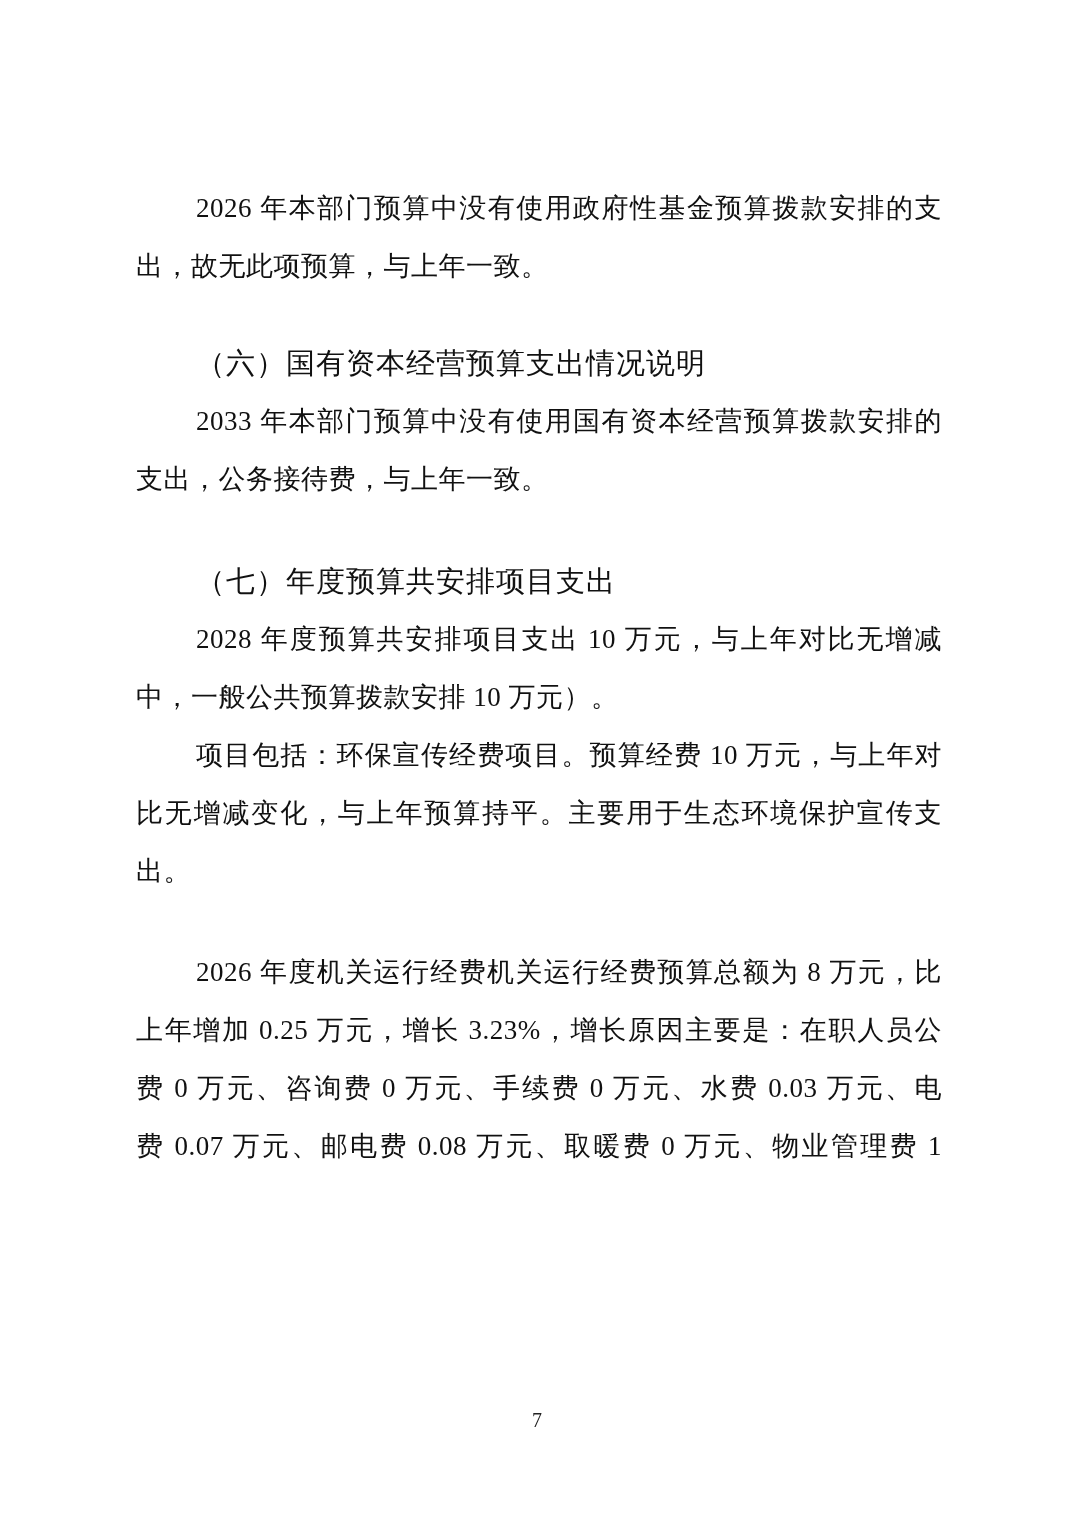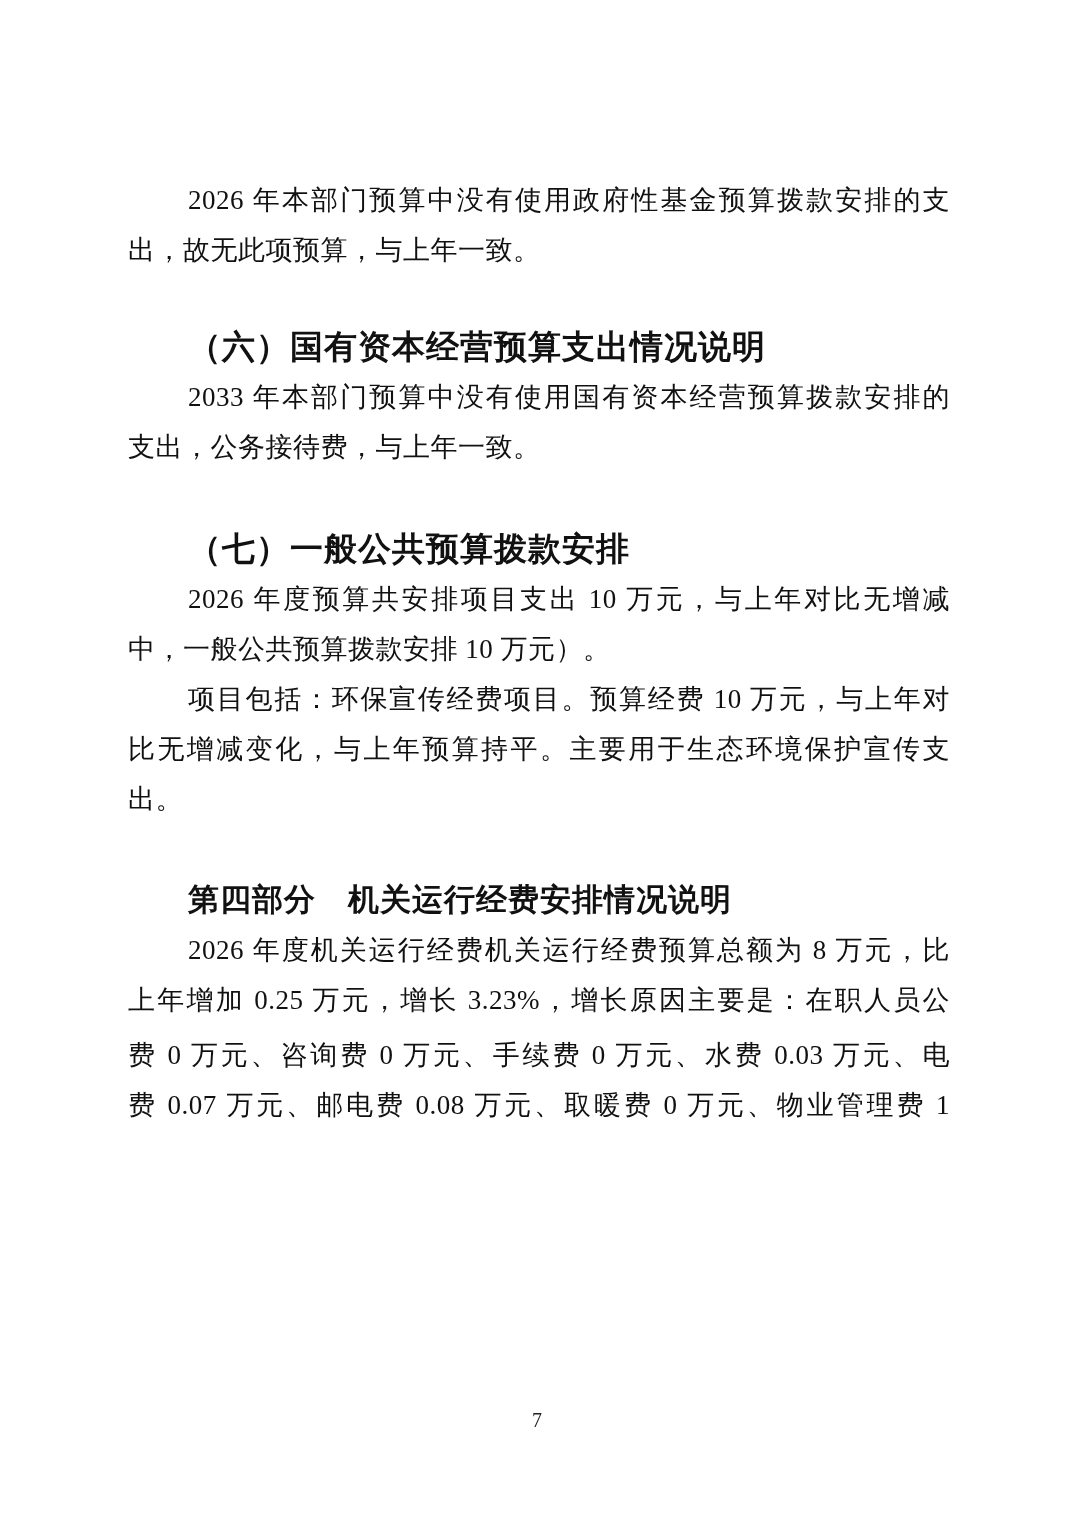--- a/index.html
+++ b/index.html
@@ -22,35 +22,35 @@
   }
   .content {
     padding-top: 175px;
     margin-left: 128px;
     width: 822px;
   }
   .line {
     height: 50px;
     line-height: 50px;
     font-size: 27px;
-    margin: 0;
+    margin: 8px;
     white-space: nowrap;
     letter-spacing: 0.5px;
   }
   
   .full {
     text-align: justify;
     text-align-last: justify;
   }
   .indent {
     padding-left: 60px;
   }
   .h-sub {
-    font-weight: bold;
-    font-size: 33px;
+    font-weight: normal;
+    font-size: 29px;
     padding-left: 60px;
     letter-spacing: 1px;
   }
   .h-part {
     font-weight: bold;
     font-size: 31px;
     padding-left: 60px;
     font-family: "Liberation Sans", "DejaVu Sans", sans-serif;
     letter-spacing: 1px;
   }
@@ -81,30 +81,29 @@
       <p class="line">出，故无此项预算，与上年一致。</p>
     </section>
 
     <section class="mt-sec6">
       <h2 class="line h-sub">（六）国有资本经营预算支出情况说明</h2>
       <p class="line indent full">2033 年本部门预算中没有使用国有资本经营预算拨款安排的</p>
       <p class="line">支出，公务接待费，与上年一致。</p>
     </section>
 
     <section class="mt-sec7">
-      <h2 class="line h-sub">（七）一般公共预算拨款安排</h2>
-      <p class="line indent full">2026 年度预算共安排项目支出 10 万元，与上年对比无增减</p>
+      <h2 class="line h-sub">（七）年度预算共安排项目支出</h2>
+      <p class="line indent full">2028 年度预算共安排项目支出 10 万元，与上年对比无增减</p>
       <p class="line">中，一般公共预算拨款安排 10 万元）。</p>
       <p class="line indent full">项目包括：环保宣传经费项目。预算经费 10 万元，与上年对</p>
       <p class="line full">比无增减变化，与上年预算持平。主要用于生态环境保护宣传支</p>
       <p class="line">出。</p>
     </section>
 
     <section class="mt-part4">
-      <h2 class="line h-part">第四部分　机关运行经费安排情况说明</h2>
       <p class="line indent full">2026 年度机关运行经费机关运行经费预算总额为 8 万元，比</p>
       <p class="line full">上年增加 0.25 万元，增长 3.23%，增长原因主要是：在职人员公</p>
       <div class="mt-para">
         <p class="line full">费 0 万元、咨询费 0 万元、手续费 0 万元、水费 0.03 万元、电</p>
         <p class="line full">费 0.07 万元、邮电费 0.08 万元、取暖费 0 万元、物业管理费 1</p>
       </div>
     </section>
 
   </main>
 

